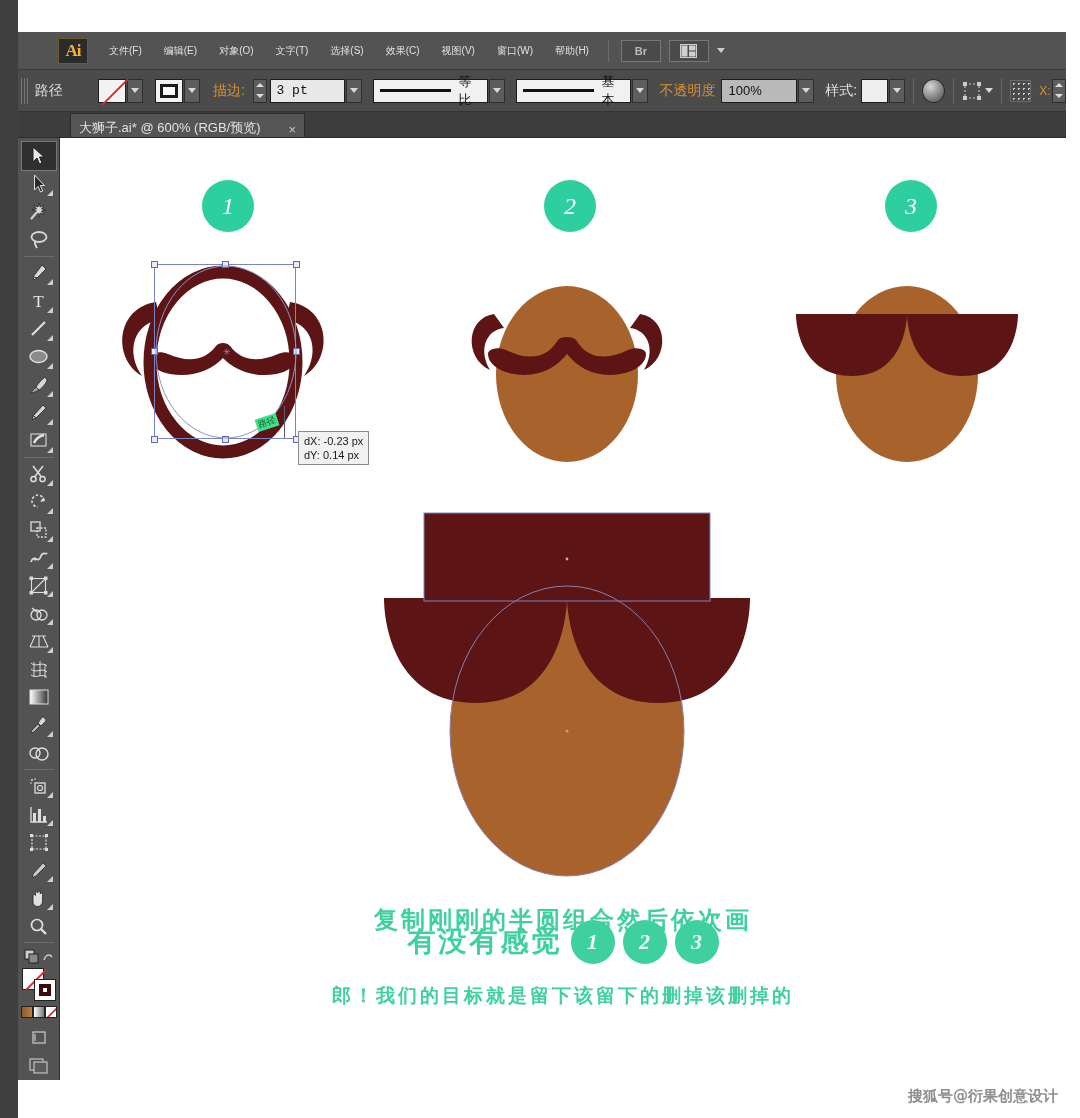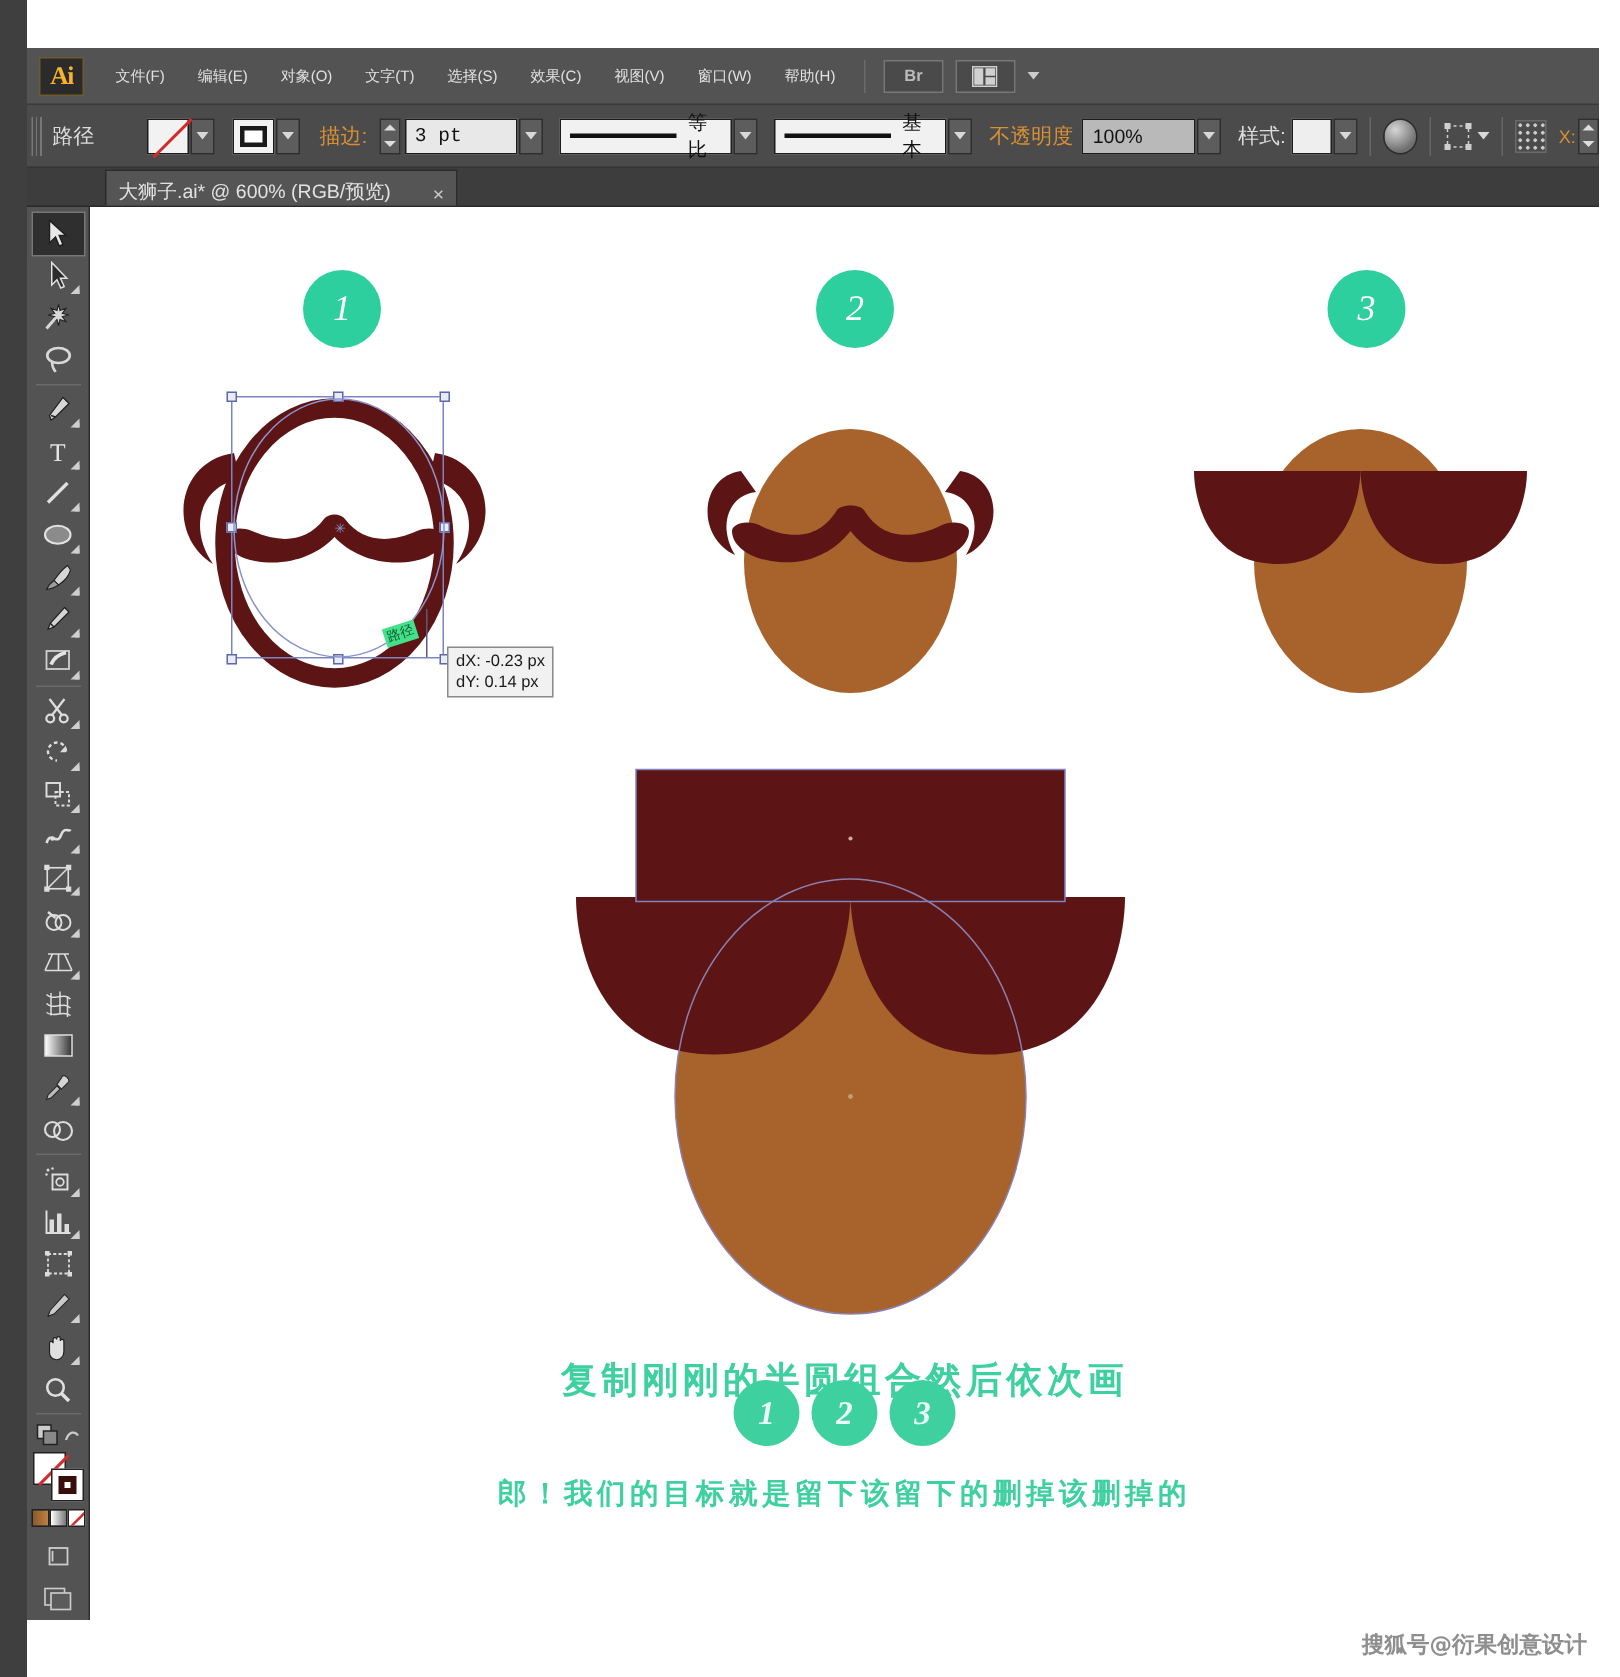--- a/index.html
+++ b/index.html
@@ -17,20 +17,21 @@
   }
   .frame-left { position:absolute; left:0; top:0; width:18px; height:1118px; background:#3f3f3f; }
   .frame-right { position:absolute; right:0; top:0; width:14px; height:1118px; background:#ffffff; }
   .frame-top { position:absolute; left:0; top:0; width:1080px; height:30px; background:#ffffff; }
 
   
   #menubar {
     position:absolute; left:18px; top:32px; width:1048px; height:38px;
     background:#535353; display:flex; align-items:center;
     border-bottom:1px solid #3a3a3a;
+    padding-left:32px;
   }
   .ai-logo {
     width:30px; height:26px; margin-left:8px; margin-right:10px;
     background:#2b2b2b; border:1px solid #6e5a2a;
     color:#f7b32b; font-weight:bold; font-size:17px;
     display:flex; align-items:center; justify-content:center;
     font-family:"Liberation Serif", serif; letter-spacing:-1px;
   }
   .menu-item {
     color:#e0e0e0; font-size:10px; padding:4px 11px;
@@ -638,20 +639,21 @@
       <rect x="48" y="10" width="286" height="88" fill="#5c1414" stroke="#7b85c4" stroke-width="1"></rect>
 
       <ellipse cx="191" cy="228" rx="117" ry="145" fill="none" stroke="#8b7fae" stroke-width="1"></ellipse>
       <circle cx="191" cy="228" r="1.6" fill="#c0a070"></circle>
       <circle cx="191" cy="56" r="1.4" fill="#c6b0a0"></circle>
     </svg>
 
     <div class="caption" style="top:766px; font-size:24px;">复制刚刚的半圆组合然后依次画</div>
 
     <div class="caption-row" style="top:782px; font-size:28px;">
+      <span>有没有感觉</span>
       <span class="inline-badge">1</span>
       <span class="inline-badge">2</span>
       <span class="inline-badge">3</span>
     </div>
 
     <div class="caption" style="top:845px; font-size:19px;">郎！我们的目标就是留下该留下的删掉该删掉的</div>
   </div>
 
   <div id="bottombar"></div>
   <div id="watermark">搜狐号@衍果创意设计</div>

